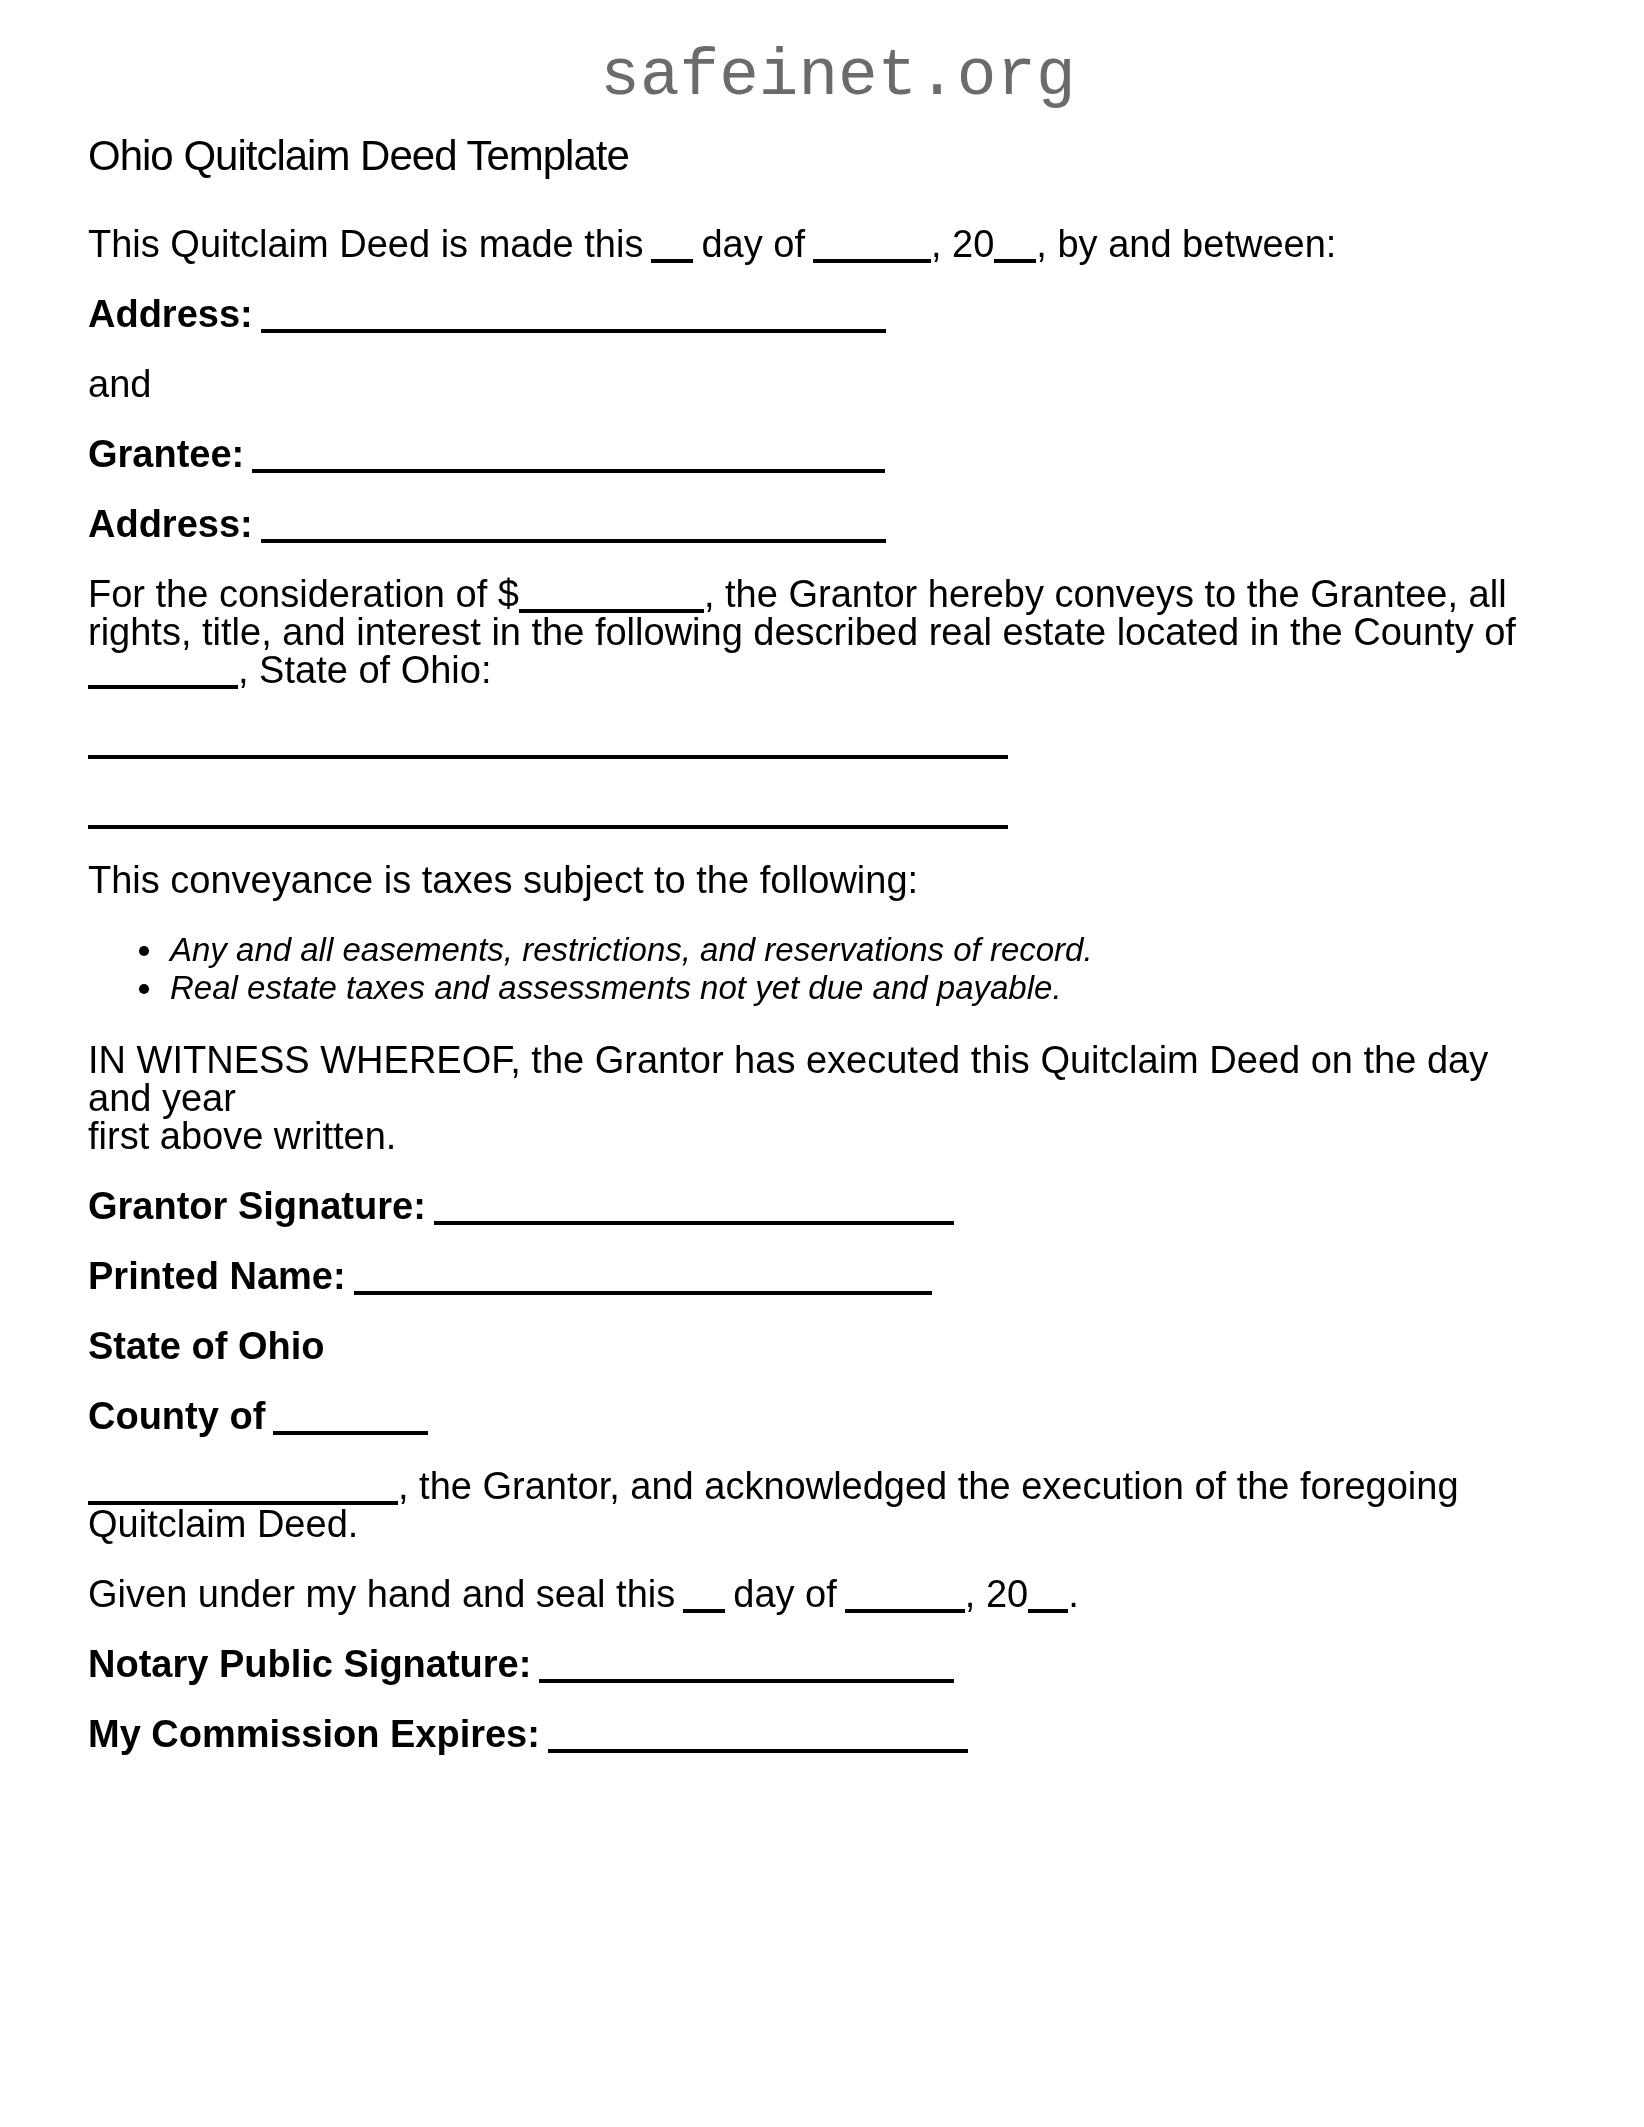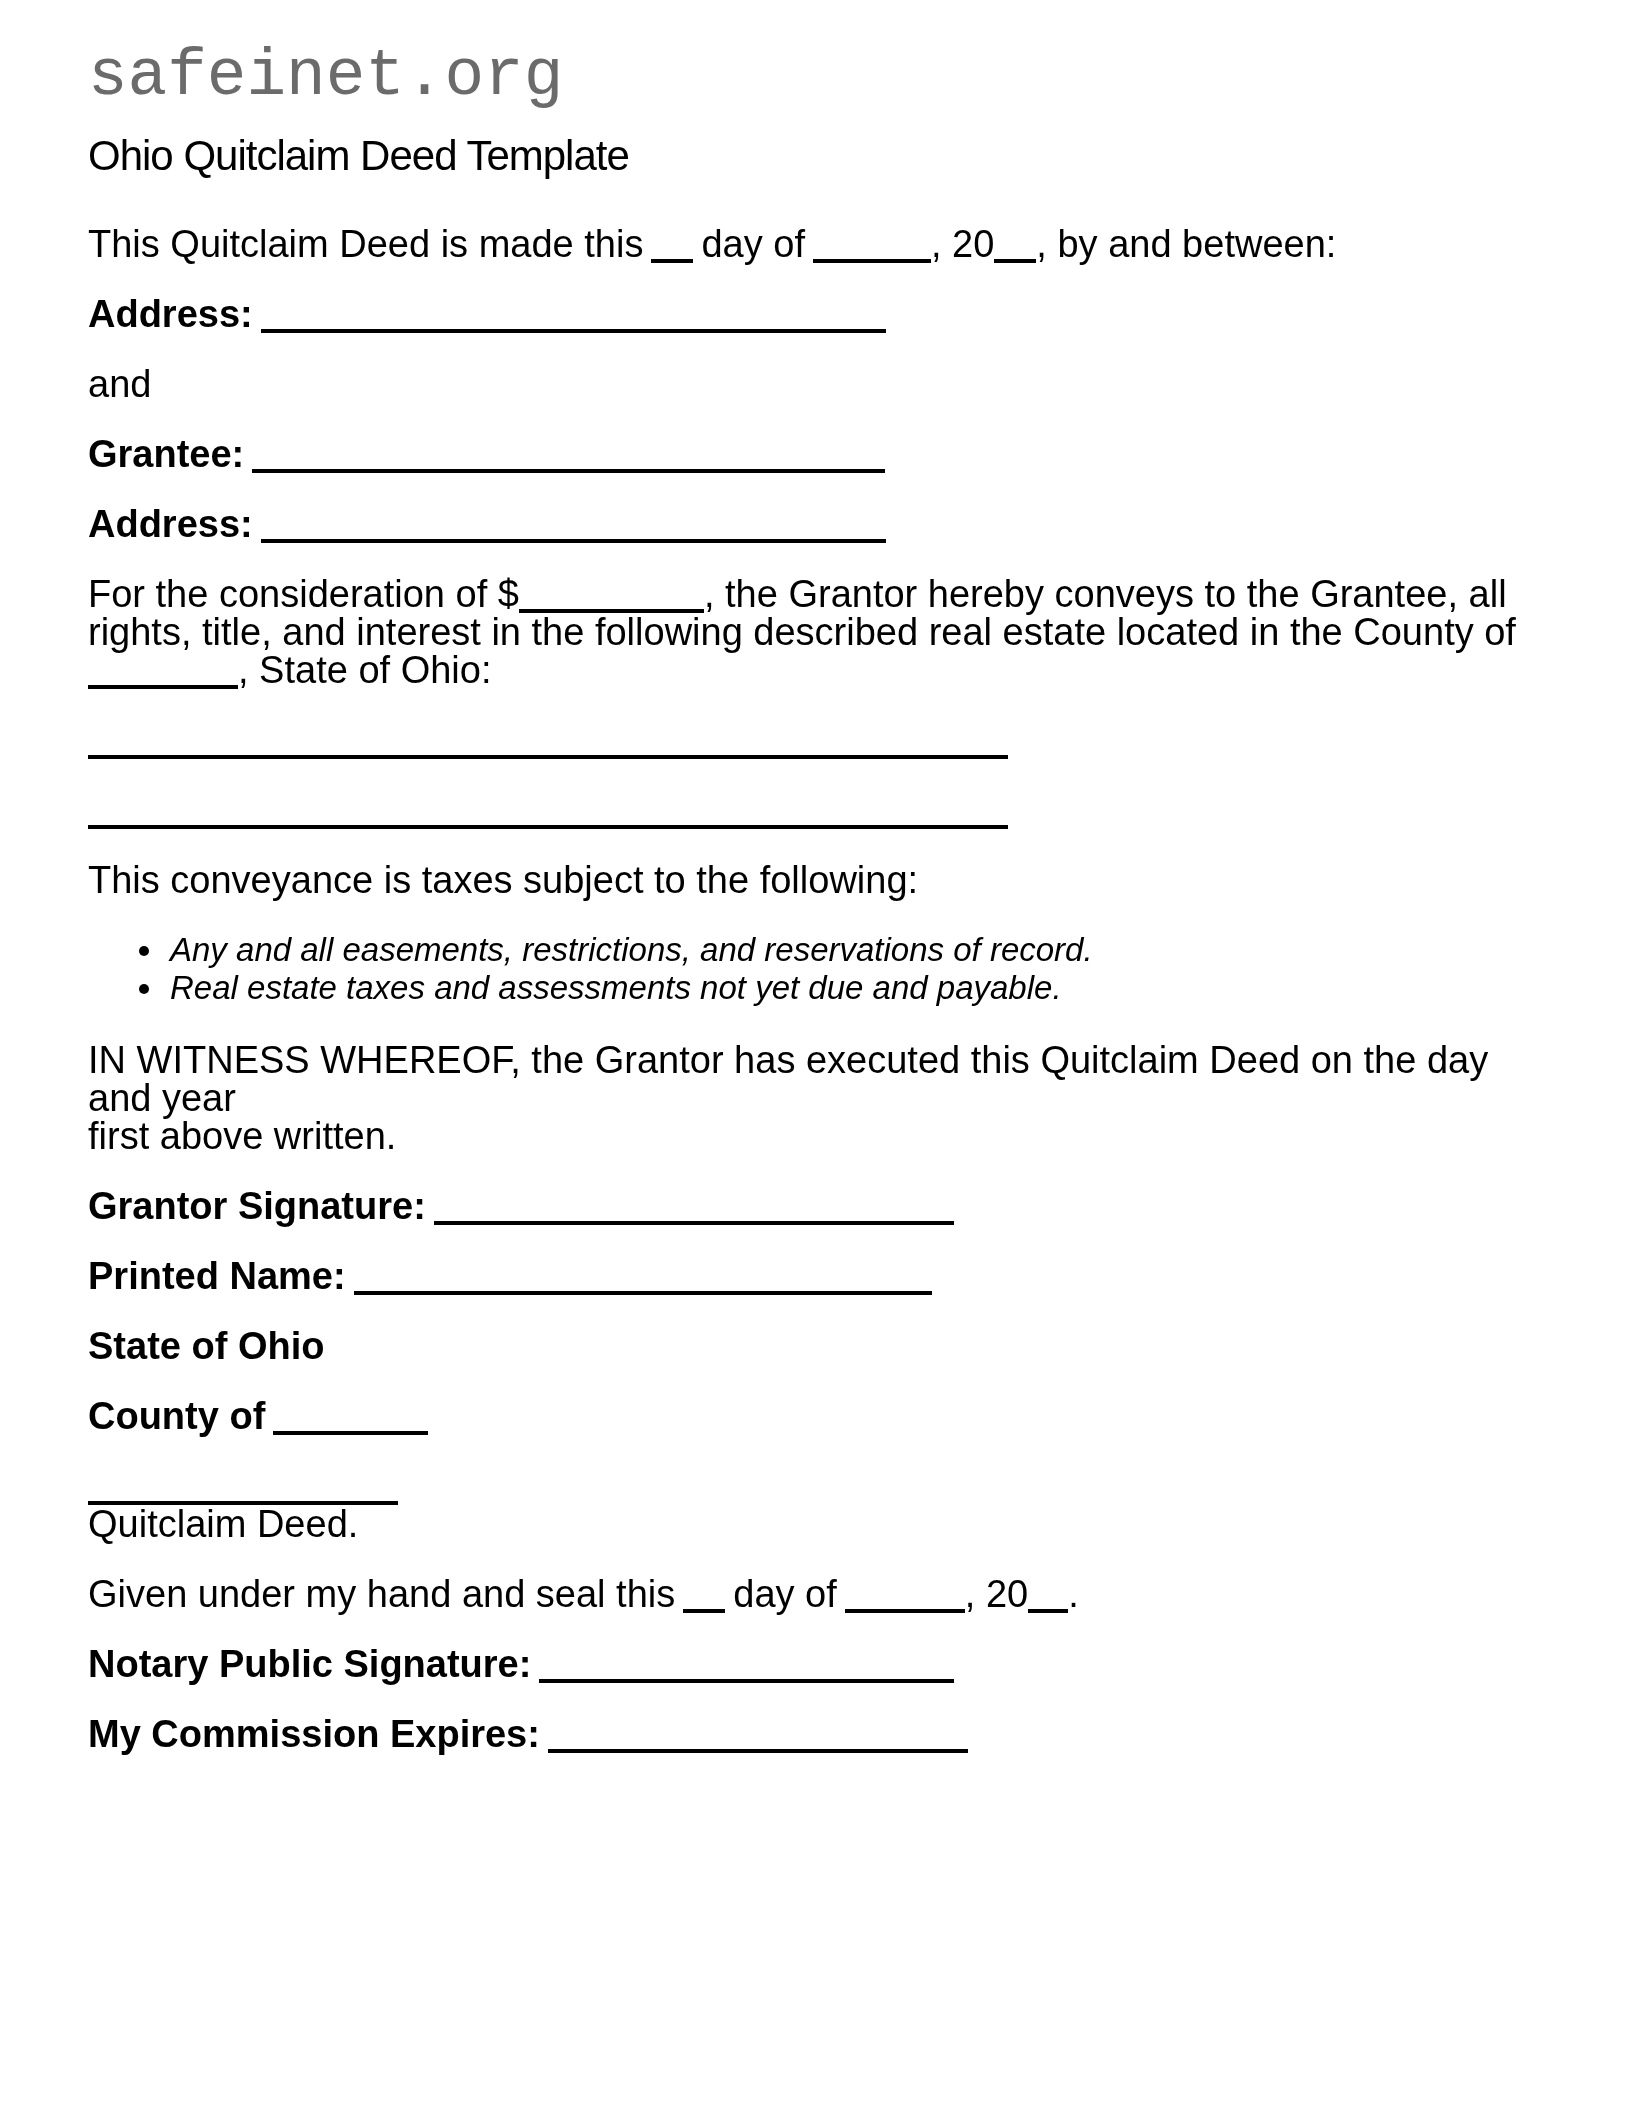--- a/index.html
+++ b/index.html
@@ -11,21 +11,21 @@
     color: #000000;
     overflow: hidden;
   }
   .page { padding: 40px 88px 0 88px; }
 
   .brand {
     font-family: "Liberation Mono", "DejaVu Sans Mono", monospace;
     font-size: 66px;
     line-height: 74px;
     color: #6b6b6b;
-    text-align: left;
+    text-align: center;
     margin-right: -32px;
     white-space: nowrap;
   }
 
   h1.title {
     font-size: 42px;
     line-height: 68px;
     font-weight: 400;
     letter-spacing: -1px;
     margin: 8px 0 35px 0;
@@ -122,21 +122,21 @@
 
   <div class="formline"><span class="lbl">Grantor Signature:</span><span class="blank w-gsig"></span></div>
 
   <div class="formline"><span class="lbl">Printed Name:</span><span class="blank w-pname"></span></div>
 
   <p class="para lbl">State of Ohio</p>
 
   <div class="formline"><span class="lbl">County of</span><span class="blank w-countyof tr"></span></div>
 
   <p class="para">
-      <span class="ln"><span class="blank w-appeared tl tr"></span></span>
+      <span class="ln"><span class="blank w-appeared tl tr"></span><span>, the Grantor, and acknowledged the execution of the foregoing</span></span>
       <span class="ln">Quitclaim Deed.</span>
     </p>
 
   <p class="para"><span>Given under my hand and seal this</span><span class="blank w-gday"></span><span>day of</span><span class="blank w-gmonth tr"></span><span>, 20</span><span class="blank w-gyear tl tr"></span><span>.</span></p>
 
   <div class="formline"><span class="lbl">Notary Public Signature:</span><span class="blank w-nsig"></span></div>
 
   <div class="formline"><span class="lbl">My Commission Expires:</span><span class="blank w-comm"></span></div>
 
 </div>

